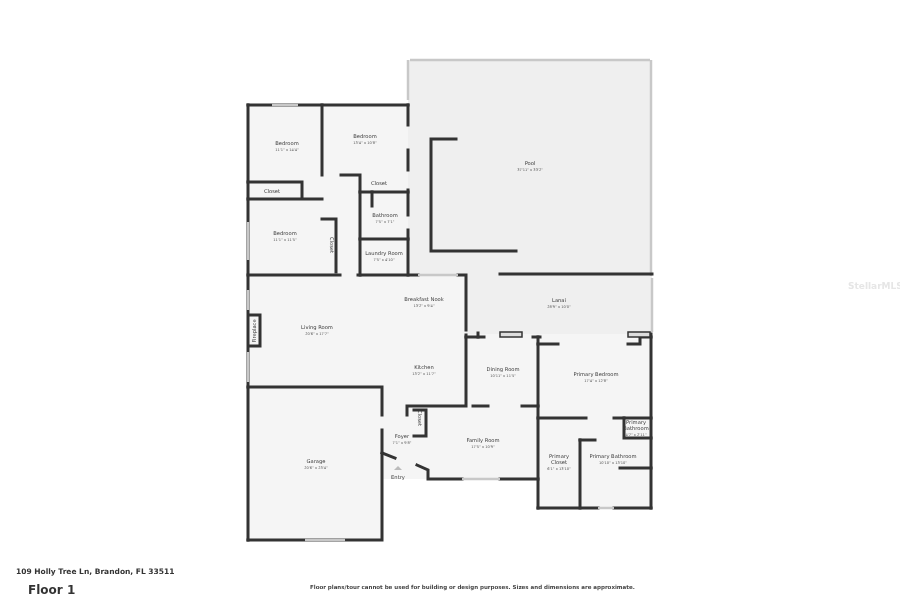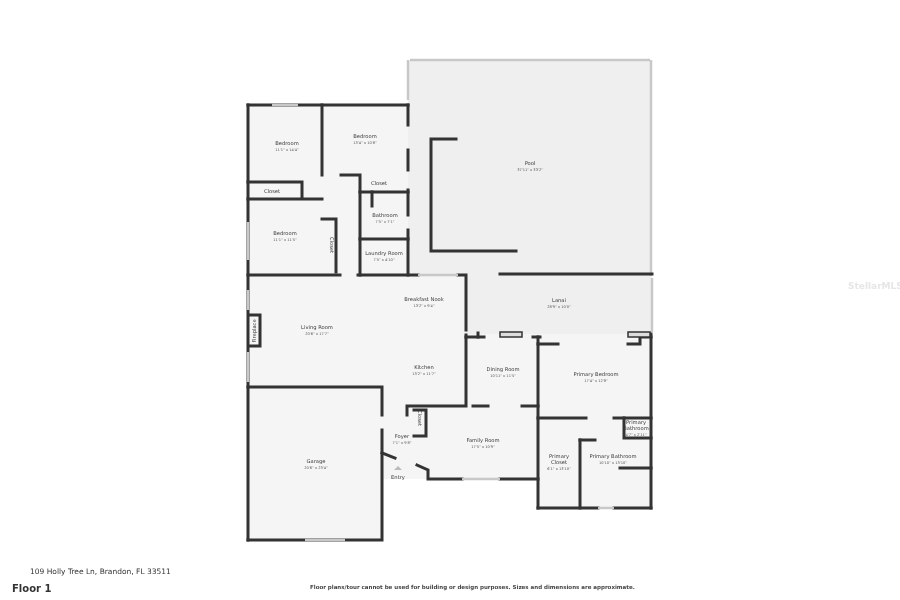--- a/index.html
+++ b/index.html
@@ -2,22 +2,22 @@
 <html><head>
 <meta charset="utf-8">
 <style>
   html,body{margin:0;padding:0;background:#ffffff;}
   body{width:900px;height:600px;position:relative;overflow:hidden;font-family:"DejaVu Sans",sans-serif;}
   #plan{position:absolute;left:0;top:0;width:900px;height:600px;}
   .room-name{font-family:"DejaVu Sans",sans-serif;font-size:5.2px;fill:#3a3a3a;text-anchor:middle;}
   .room-dim{font-family:"DejaVu Sans",sans-serif;font-size:3.6px;fill:#555;text-anchor:middle;}
   .wall{stroke:#333;stroke-width:3;fill:none;stroke-linecap:square;}
   .win{stroke:#c8c8c8;stroke-width:2.5;fill:none;}
-  .footer-addr{position:absolute;left:30px;top:567px;font-size:7.5px;font-weight:normal;color:#333;}
-  .footer-floor{position:absolute;left:12px;top:583px;font-size:10px;font-weight:bold;color:#333;}
+  .footer-addr{position:absolute;left:16px;top:567px;font-size:7.5px;font-weight:bold;color:#333;}
+  .footer-floor{position:absolute;left:28px;top:583px;font-size:12px;font-weight:bold;color:#333;}
   .footer-note{position:absolute;left:310px;top:584px;font-size:5.5px;font-weight:bold;color:#444;}
   .watermark{position:absolute;left:848px;top:281px;font-size:9px;color:#e6e6e6;font-weight:bold;}
 </style>
 </head>
 <body>
 
 <svg id="plan" viewBox="0 0 900 600" xmlns="http://www.w3.org/2000/svg">
 
   <rect x="408" y="60" width="243" height="218" fill="#efefef"></rect>
   <rect x="466" y="276" width="186" height="58" fill="#efefef"></rect>

